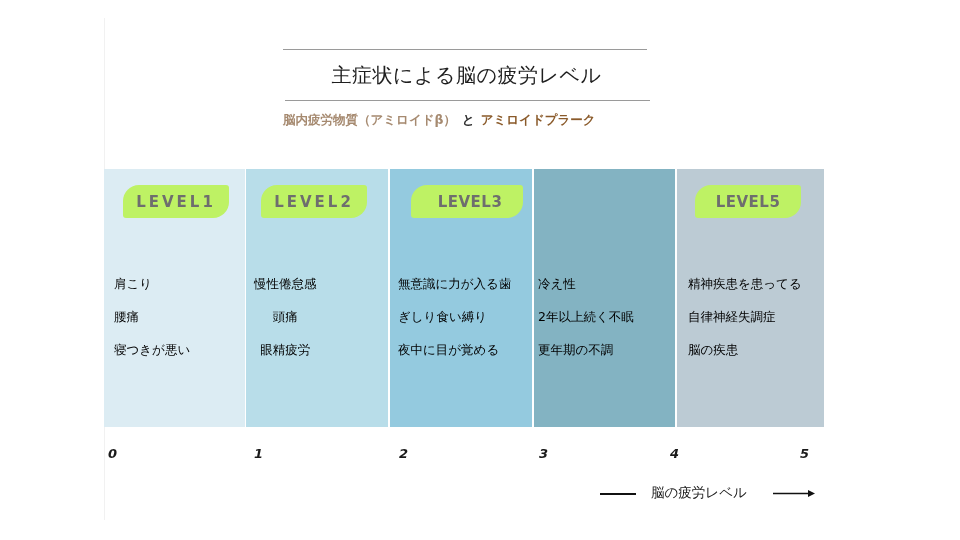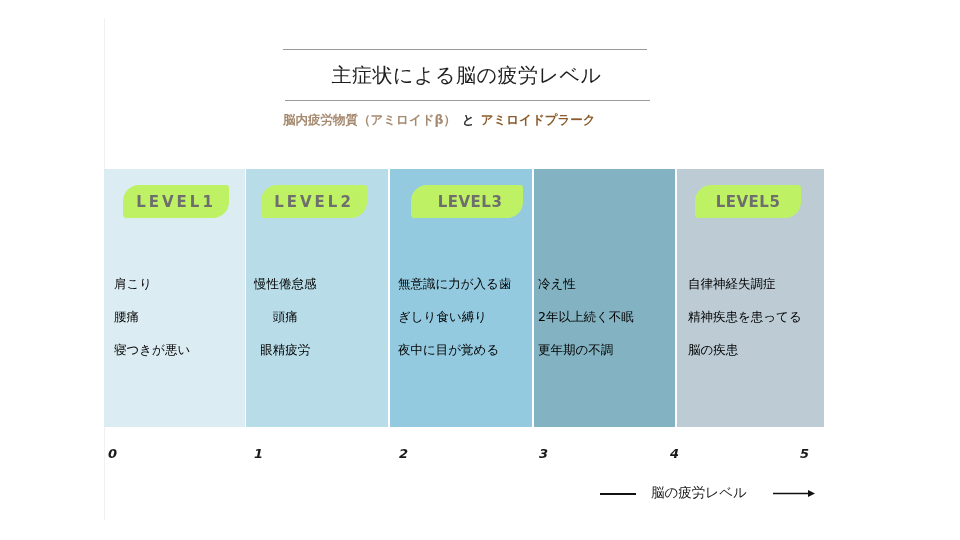--- a/index.html
+++ b/index.html
@@ -185,22 +185,22 @@
     <ul class="symptoms" style="left:4px;">
       <li>冷え性</li>
       <li>2年以上続く不眠</li>
       <li>更年期の不調</li>
     </ul>
   </div>
 
   <div class="level-col" style="left:573px; width:147px; background:#bccbd4;">
     <div class="badge narrow" style="left:18px;">LEVEL5</div>
     <ul class="symptoms" style="left:11px;">
+      <li>精神疾患を患ってる</li>
       <li>自律神経失調症</li>
-      <li>精神疾患を患ってる</li>
       <li>脳の疾患</li>
     </ul>
   </div>
 </div>
 
 <div class="tick" style="left:108px;">0</div>
 <div class="tick" style="left:254px;">1</div>
 <div class="tick" style="left:399px;">2</div>
 <div class="tick" style="left:539px;">3</div>
 <div class="tick" style="left:670px;">4</div>

